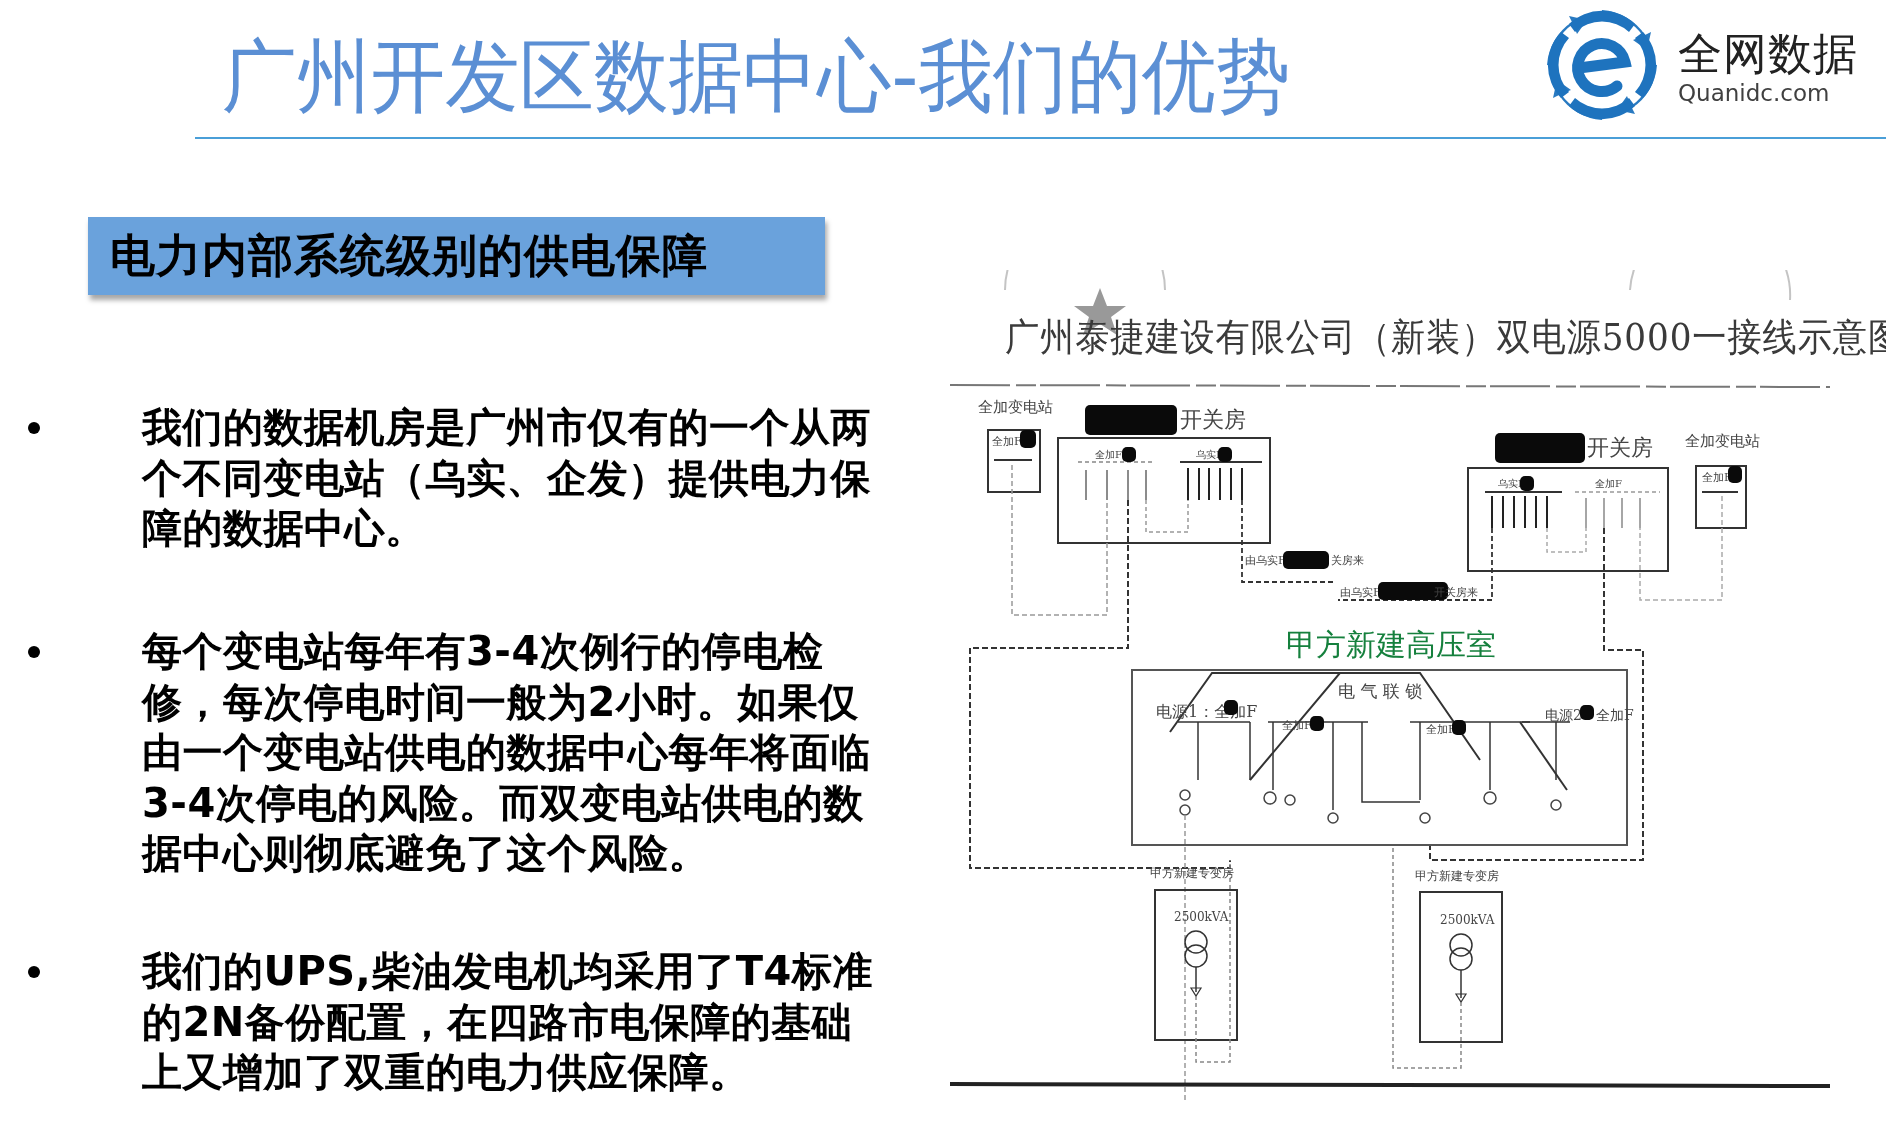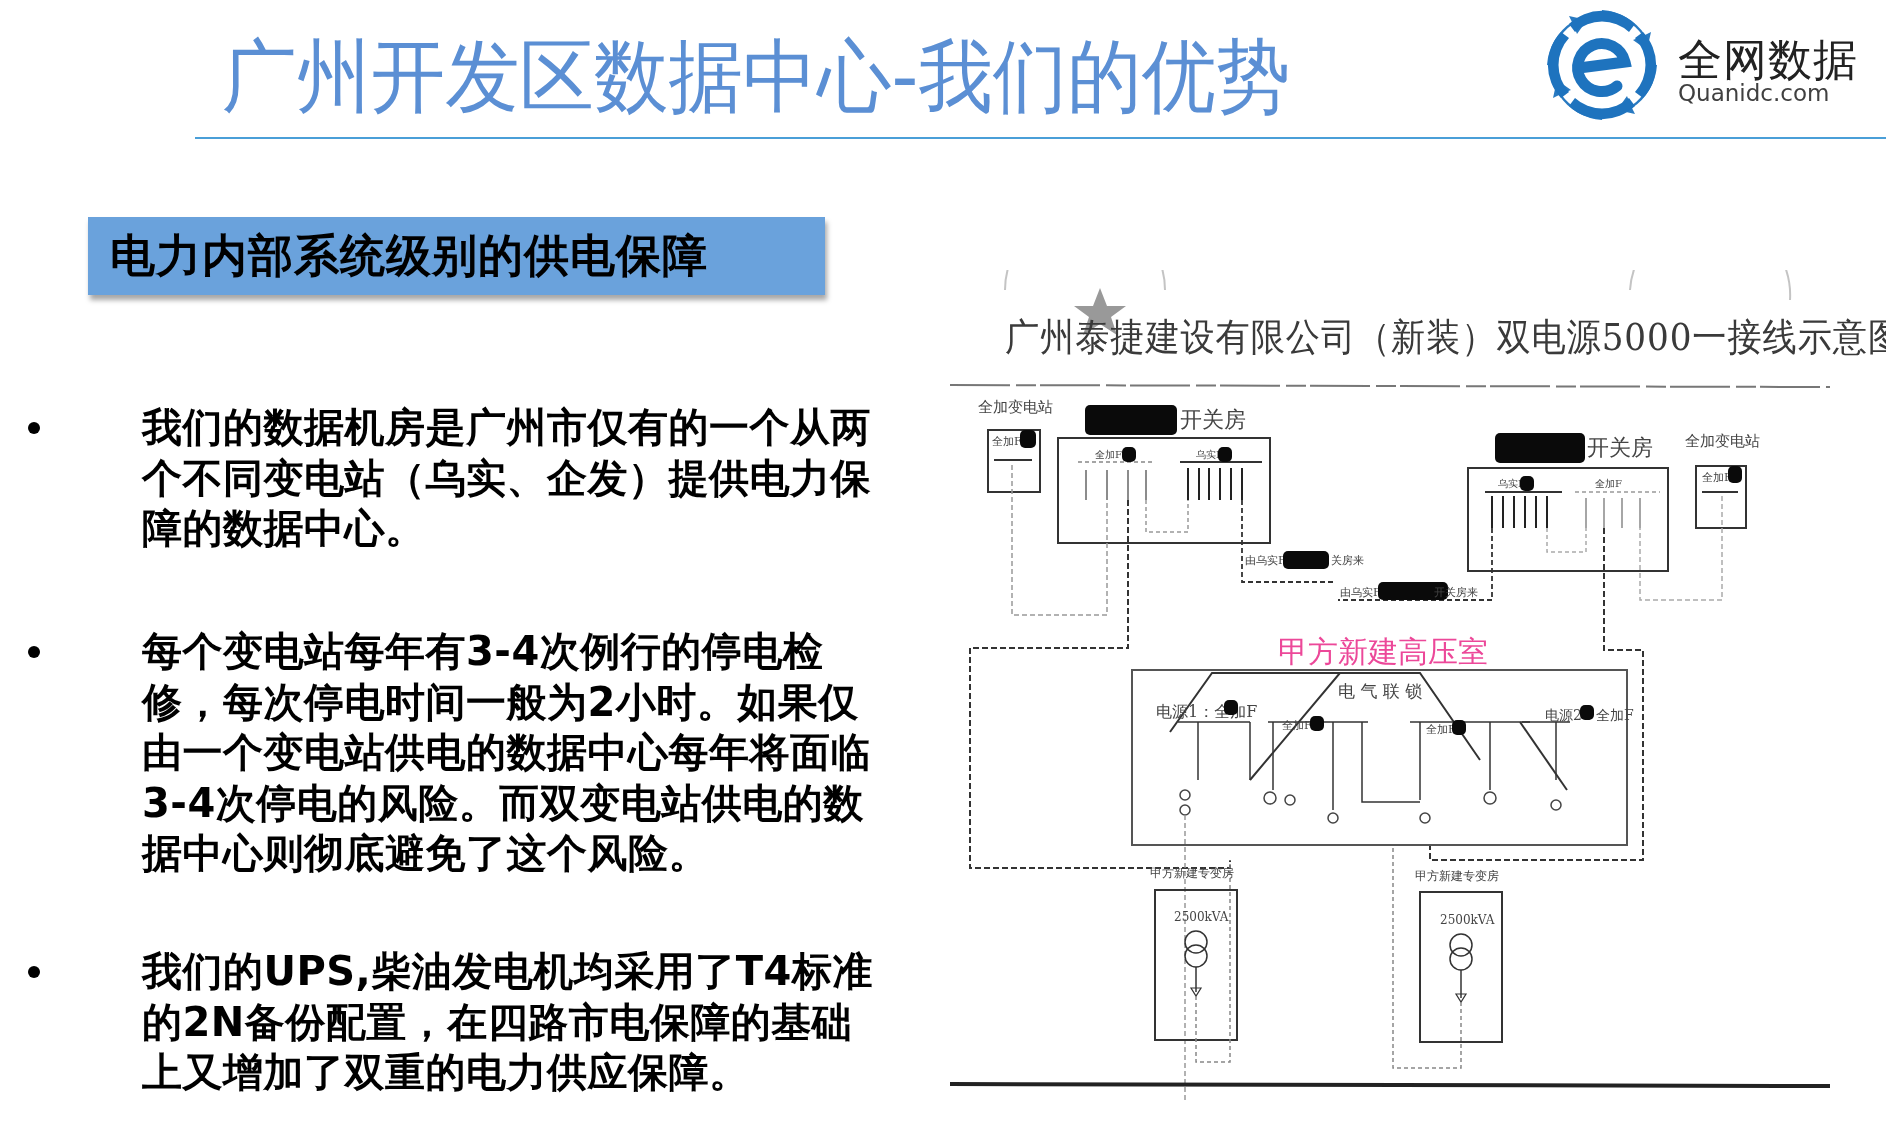--- a/index.html
+++ b/index.html
@@ -7,21 +7,21 @@
          font-family: "DejaVu Sans", "Liberation Sans", sans-serif; }
   .abs { position: absolute; }
 
   
   .title { left: 222px; top: 22px; font-size: 80px; line-height: 110px; color: #5b8fd4;
            letter-spacing: 0px; white-space: nowrap; font-weight: normal; transform: scaleX(0.93); transform-origin: left; }
   .title-rule { left: 195px; top: 137px; width: 1691px; height: 2px; background: #4a9fd8; }
 
   .logo { left: 1545px; top: 6px; width: 340px; height: 116px; }
   .logo-mark { position: absolute; left: 2px; top: 4px; width: 110px; height: 110px; }
-  .logo-cn { position: absolute; left: 133px; top: 28px; font-size: 44px; line-height: 52px; color: #222; white-space: nowrap; letter-spacing: 1px; }
+  .logo-cn { position: absolute; left: 133px; top: 22px; font-size: 44px; line-height: 52px; color: #222; white-space: nowrap; letter-spacing: 1px; }
   .logo-en { position: absolute; left: 133px; top: 70px; font-size: 23px; line-height: 34px; color: #404040; white-space: nowrap; }
 
   
   .banner { left: 88px; top: 217px; width: 737px; height: 78px; background: #6aa2dc;
             box-shadow: 2px 5px 5px rgba(0,0,0,0.35); }
   .banner-text { position: absolute; left: 22px; top: 10px; font-size: 45px; line-height: 58px;
                  font-weight: bold; color: #000; white-space: nowrap; letter-spacing: 1px; }
 
   
   .bullets { left: 0; top: 0; }
@@ -216,21 +216,21 @@
   <div class="redact" style="left:570px;top:206px;width:14px;height:15px;"></div>
   <div class="dg-label" style="left:645px;top:207px;font-size:10px;">全加F</div>
   <div class="dg-label" style="left:735px;top:162px;font-size:15px;">全加变电站</div>
   <div class="dg-label" style="left:752px;top:200px;font-size:11px;">全加F</div>
   <div class="redact" style="left:778px;top:196px;width:14px;height:17px;"></div>
 
   <div class="dg-label" style="left:390px;top:315px;font-size:11px;">由乌实F</div>
   <div class="redact" style="left:428px;top:312px;width:70px;height:18px;"></div>
   <div class="dg-label" style="left:484px;top:315px;font-size:11px;">开关房来</div>
 
-  <div class="dg-label" style="left:328px;top:355px;font-size:30px;color:#ec4899;margin-top:7px;">甲方新建高压室</div>
+  <div class="dg-label" style="left:336px;top:355px;font-size:30px;color:#15803d;">甲方新建高压室</div>
   <div class="dg-label" style="left:388px;top:410px;font-size:17px;">电 气 联 锁</div>
   <div class="dg-label" style="left:206px;top:432px;font-size:16px;">电源1：全加F</div>
   <div class="redact" style="left:274px;top:430px;width:14px;height:15px;"></div>
   <div class="dg-label" style="left:332px;top:448px;font-size:11px;">全加F</div>
   <div class="redact" style="left:360px;top:446px;width:14px;height:15px;"></div>
   <div class="dg-label" style="left:476px;top:452px;font-size:11px;">全加F</div>
   <div class="redact" style="left:502px;top:450px;width:14px;height:15px;"></div>
   <div class="dg-label" style="left:562px;top:437px;font-size:14px;margin-left:33px;">电源2：全加F</div>
   <div class="redact" style="left:630px;top:435px;width:14px;height:15px;"></div>
 

